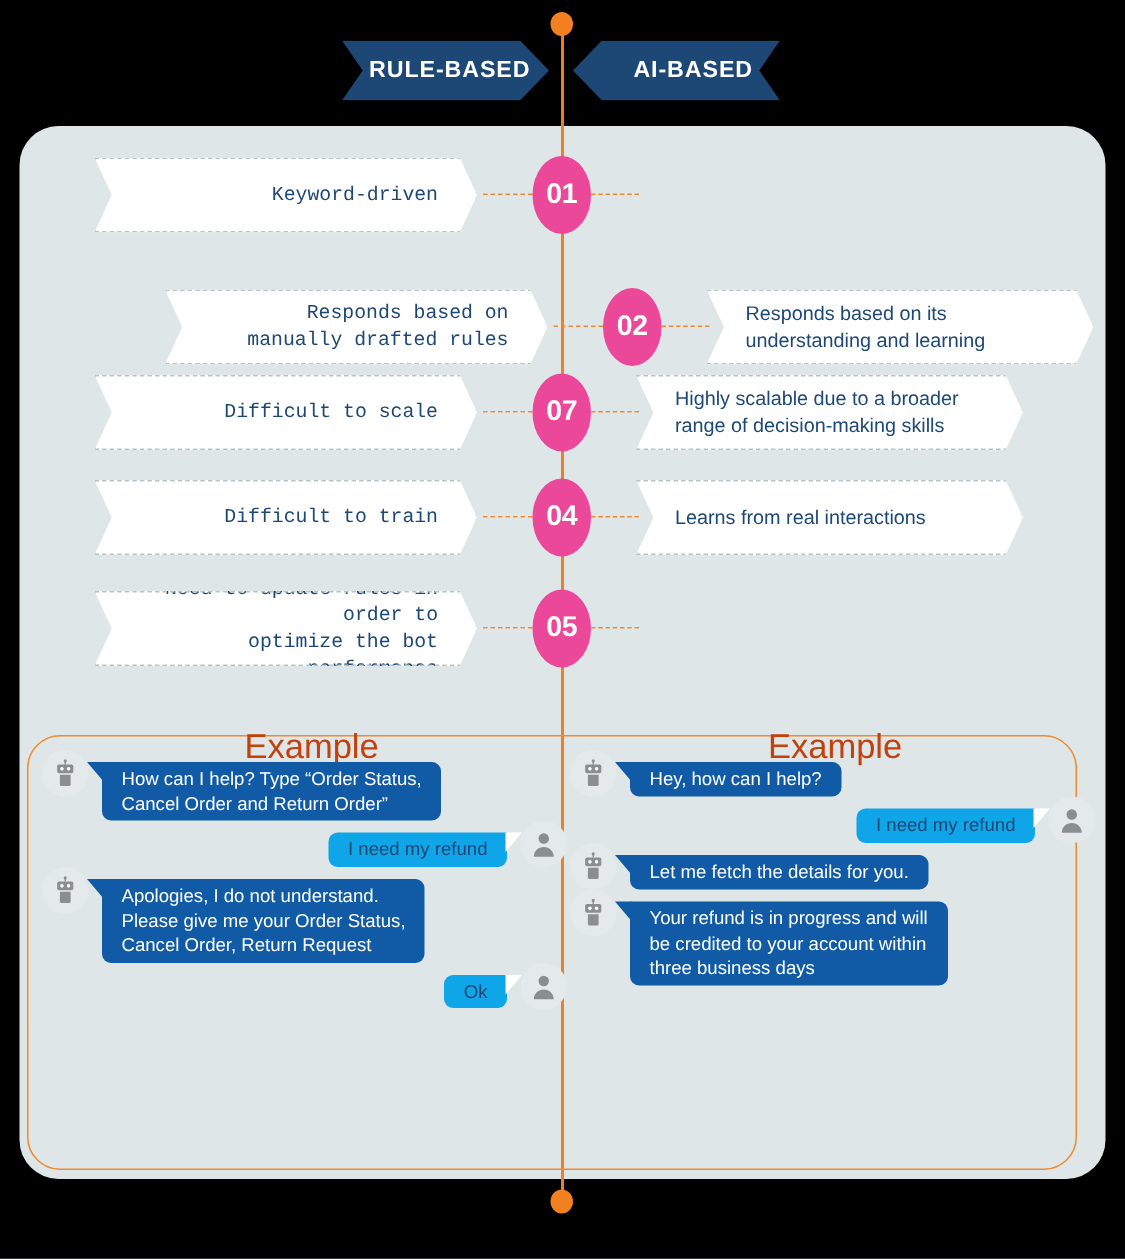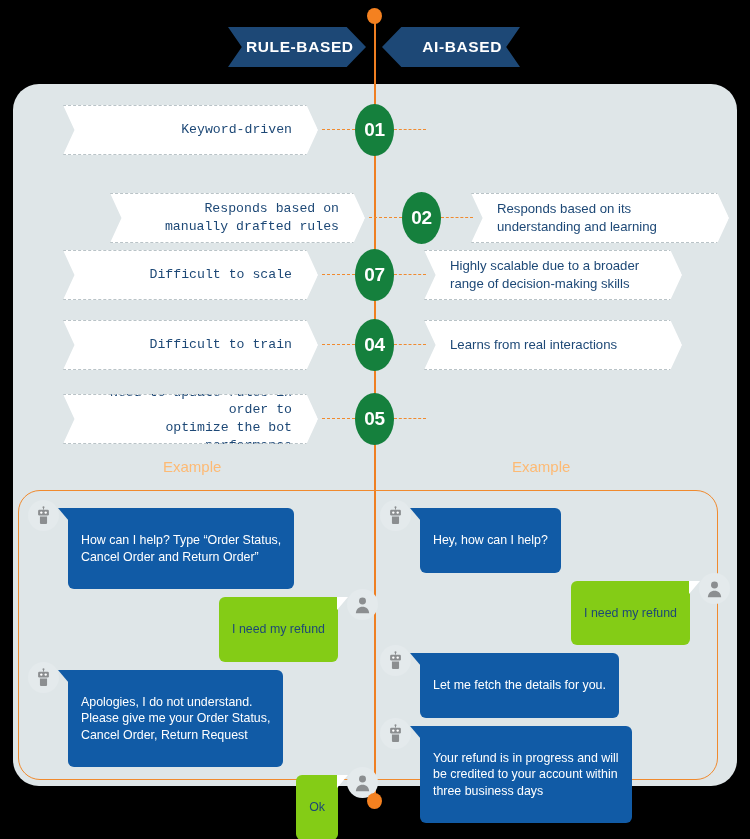--- a/index.html
+++ b/index.html
@@ -70,28 +70,28 @@
   }
   .dashline {
     position: absolute; top: 24px; height: 0;
     border-top: 1.6px dashed #f08a2e; z-index: 3;
   }
   .dashline.l { left: 322px; width: 33px; }
   .dashline.r { left: 394px; width: 32px; }
   .badge {
     position: absolute; left: 355px; top: -1px;
     width: 39px; height: 52px; border-radius: 50%;
-    background: #15803d; color: #ffffff;
+    background: #ec4899; color: #ffffff;
     font-size: 19px; font-weight: bold; letter-spacing: -.3px;
     display: flex; align-items: center; justify-content: center; z-index: 5;
   }
 
   
   .example {
-    position: absolute; top: 458px; font-size: 15px; color: #fdba74;
+    position: absolute; top: 484px; font-size: 23px; color: #c2410c;
     font-weight: normal; z-index: 3;
   }
   .example.l { left: 163px; }
   .example.r { left: 512px; }
 
   
   .chatbox {
     position: absolute; left: 18px; top: 490px; width: 700px; height: 290px;
     border: 1.6px solid #f08a2e; border-radius: 22px; z-index: 2;
   }
@@ -106,33 +106,33 @@
   .msg.user { justify-content: flex-end; }
 
   .avatar {
     width: 31px; height: 31px; border-radius: 50%;
     background: #e4eaec; flex: 0 0 31px;
     display: flex; align-items: center; justify-content: center;
   }
 
   .bubble {
     position: relative; max-width: 250px;
-    padding: 24px 13px; font-size: 12.4px; line-height: 1.33;
+    padding: 3px 13px; font-size: 12.4px; line-height: 1.33;
   }
   .bubble.bot {
     background: #115ba6; color: #ffffff;
     border-radius: 0 6px 6px 6px; margin-left: 9px; margin-top: 8px;
   }
   .bubble.bot::before {
     content: ""; position: absolute; left: -10px; top: 0;
     border-style: solid; border-width: 0 11px 13px 0;
     border-color: transparent #115ba6 transparent transparent;
   }
   .bubble.user {
-    background: #84cc16; color: #1d4876;
+    background: #0ea5e9; color: #1d4876;
     border-radius: 6px 0 6px 6px; margin-right: 9px; margin-top: 8px;
   }
   .bubble.user::before {
     content: ""; position: absolute; right: -10px; top: 0;
     border-style: solid; border-width: 0 0 13px 11px;
     border-color: transparent transparent transparent #ffffff;
   }
 </style>
 </head>
 <body>

